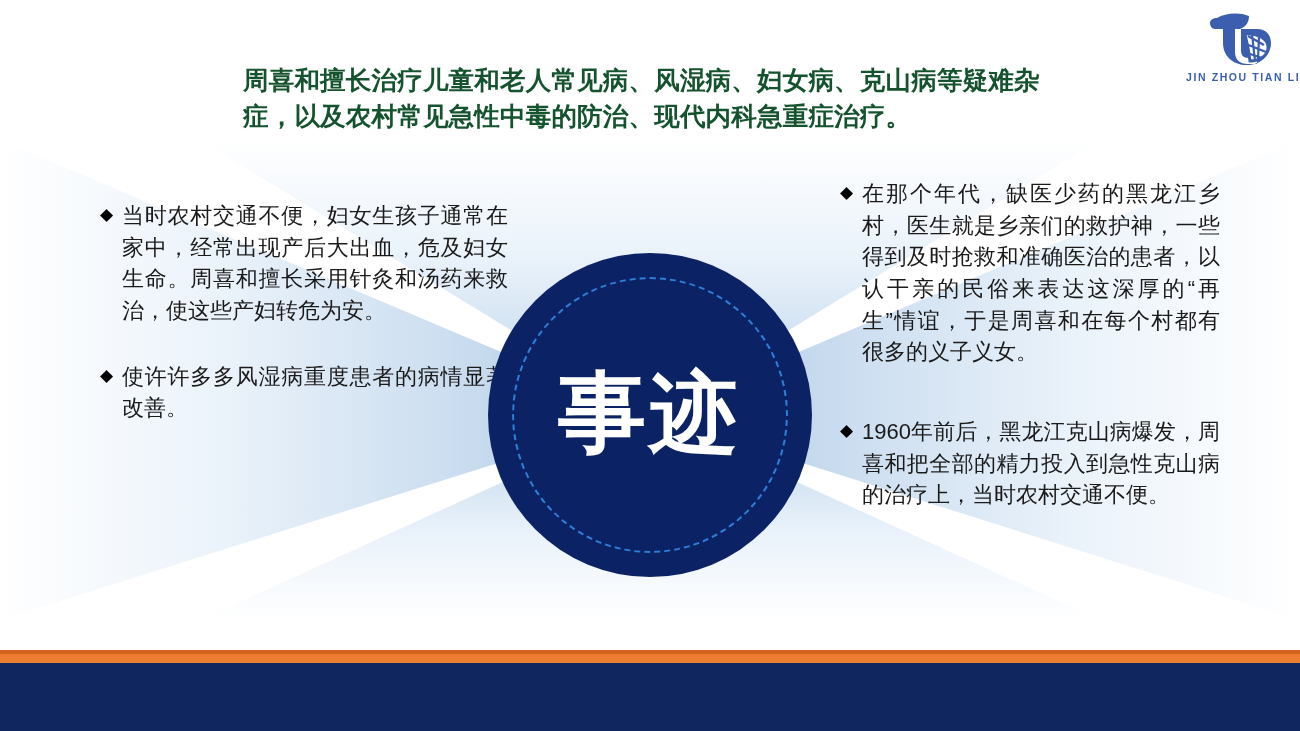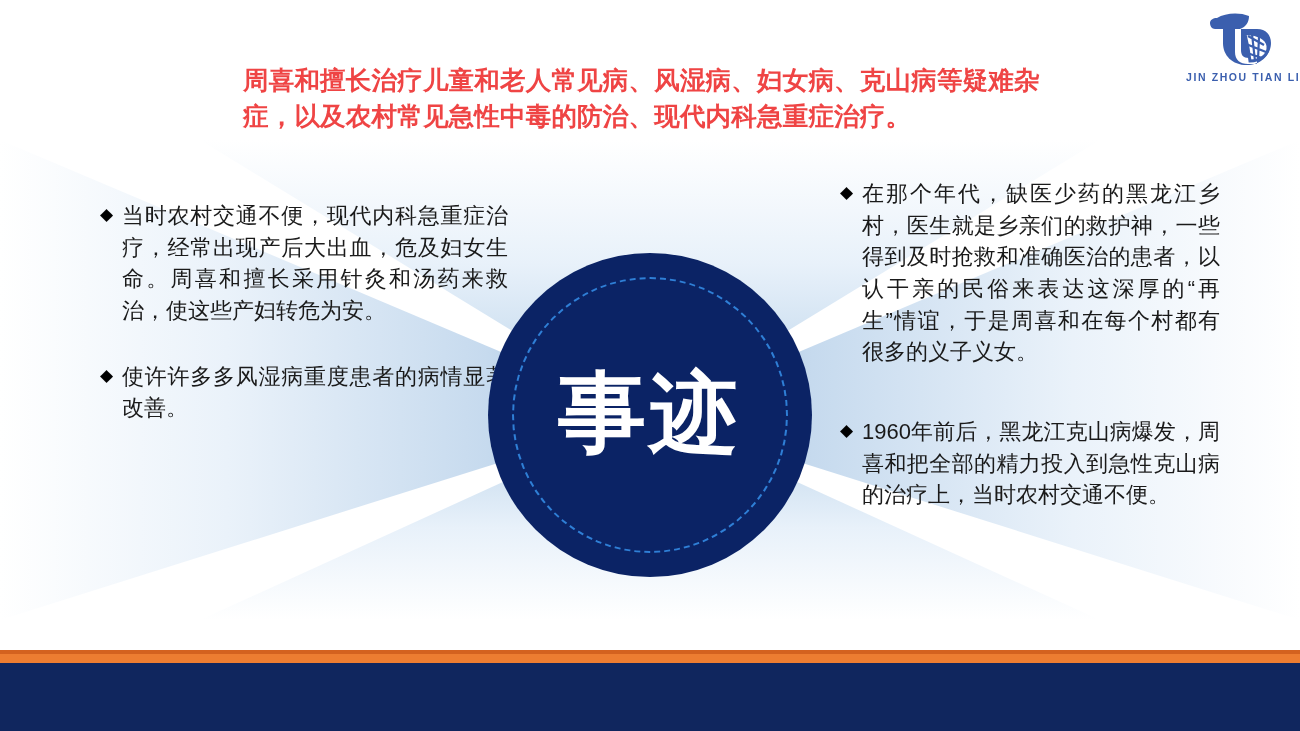--- a/index.html
+++ b/index.html
@@ -53,21 +53,21 @@
 
   
   #title {
     position: absolute;
     left: 243px;
     top: 62px;
     width: 810px;
     font-size: 25.5px;
     font-weight: bold;
     line-height: 1.42;
-    color: #ef4444;
+    color: #14532d;
     letter-spacing: 0.2px;
   }
 
   
   .col {
     position: absolute;
   }
   #col-left  { left: 100px;  top: 200px;  width: 408px; }
   #col-right { left: 840px;  top: 178px;  width: 380px; }
 
@@ -206,21 +206,21 @@
       <path d="M43 28 L59 37 M41 36 L61 44 M42 45 L57 50 M47 26 L50 53 M54 29 L53 52" stroke="#3b5fae" stroke-width="2.2" fill="none"></path>
     </svg>
     <span id="logo-wordmark">JIN ZHOU TIAN LI</span>
   </div>
 
   <div id="title">周喜和擅长治疗儿童和老人常见病、风湿病、妇女病、克山病等疑难杂症，以及农村常见急性中毒的防治、现代内科急重症治疗。</div>
 
   <div class="col" id="col-left">
     <div class="bullet">
       <span class="bullet-marker">◆</span>
-      <span class="bullet-text">当时农村交通不便，现代内科急重症治疗，经常出现产后大出血，危及妇女生命。周喜和擅长采用针灸和汤药来救治，使这些产妇转危为安。</span>
+      <span class="bullet-text">当时农村交通不便，妇女生孩子通常在家中，经常出现产后大出血，危及妇女生命。周喜和擅长采用针灸和汤药来救治，使这些产妇转危为安。</span>
     </div>
     <div class="bullet">
       <span class="bullet-marker">◆</span>
       <span class="bullet-text">使许许多多风湿病重度患者的病情显著改善。</span>
     </div>
   </div>
 
   <div class="col" id="col-right">
     <div class="bullet">
       <span class="bullet-marker">◆</span>

